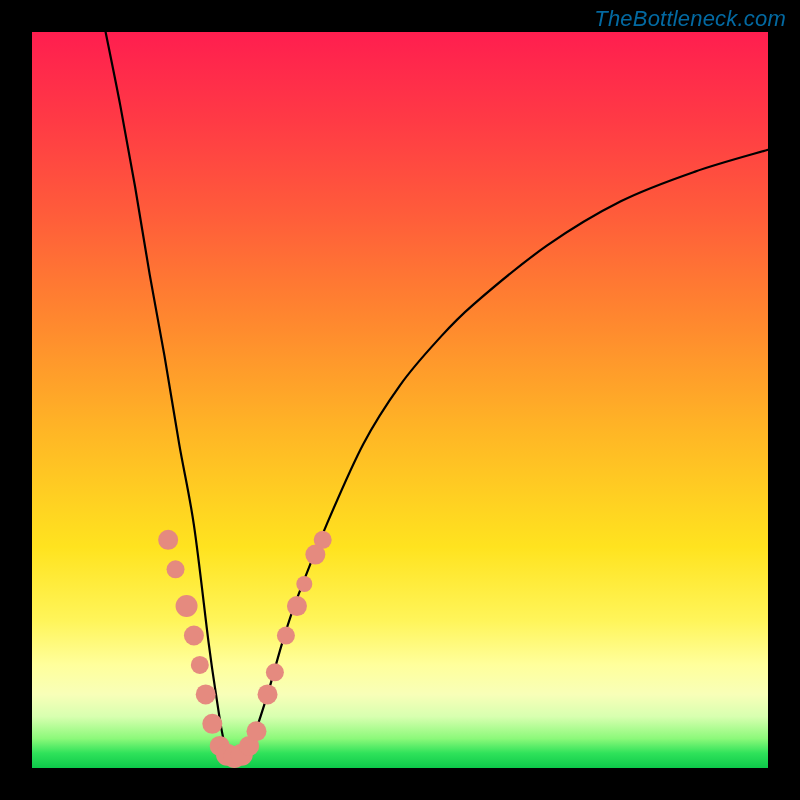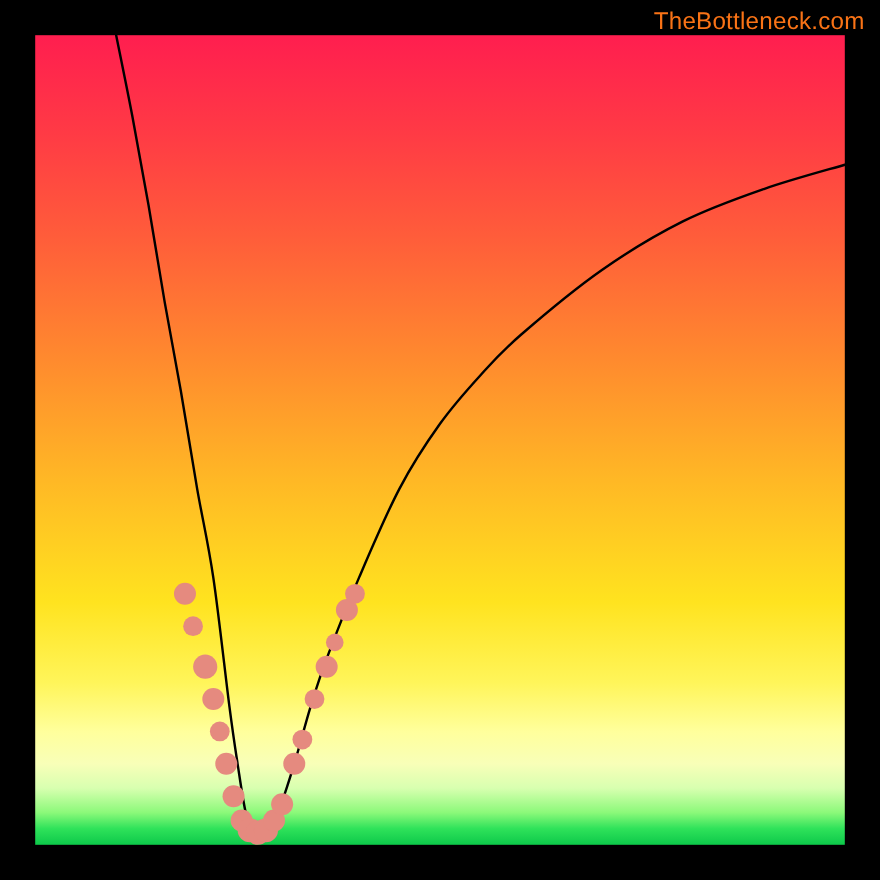--- a/index.html
+++ b/index.html
@@ -40,25 +40,26 @@
       #d8ffb0 93%,
       #8cf97a 96%,
       #2fe25a 98%,
       #0dc94a 100%
     );
   }
   .watermark {
     position: absolute;
     top: 6px;
     right: 14px;
-    color: #f97316;
+    color: #0369a1;
     font-size: 22px;
     font-weight: 500;
     letter-spacing: 0.2px;
     user-select: none;
+    font-style: italic;
   }
   svg.curve {
     position: absolute;
     top: 0;
     left: 0;
     width: 736px;
     height: 736px;
     overflow: visible;
   }
   .curve-path {

